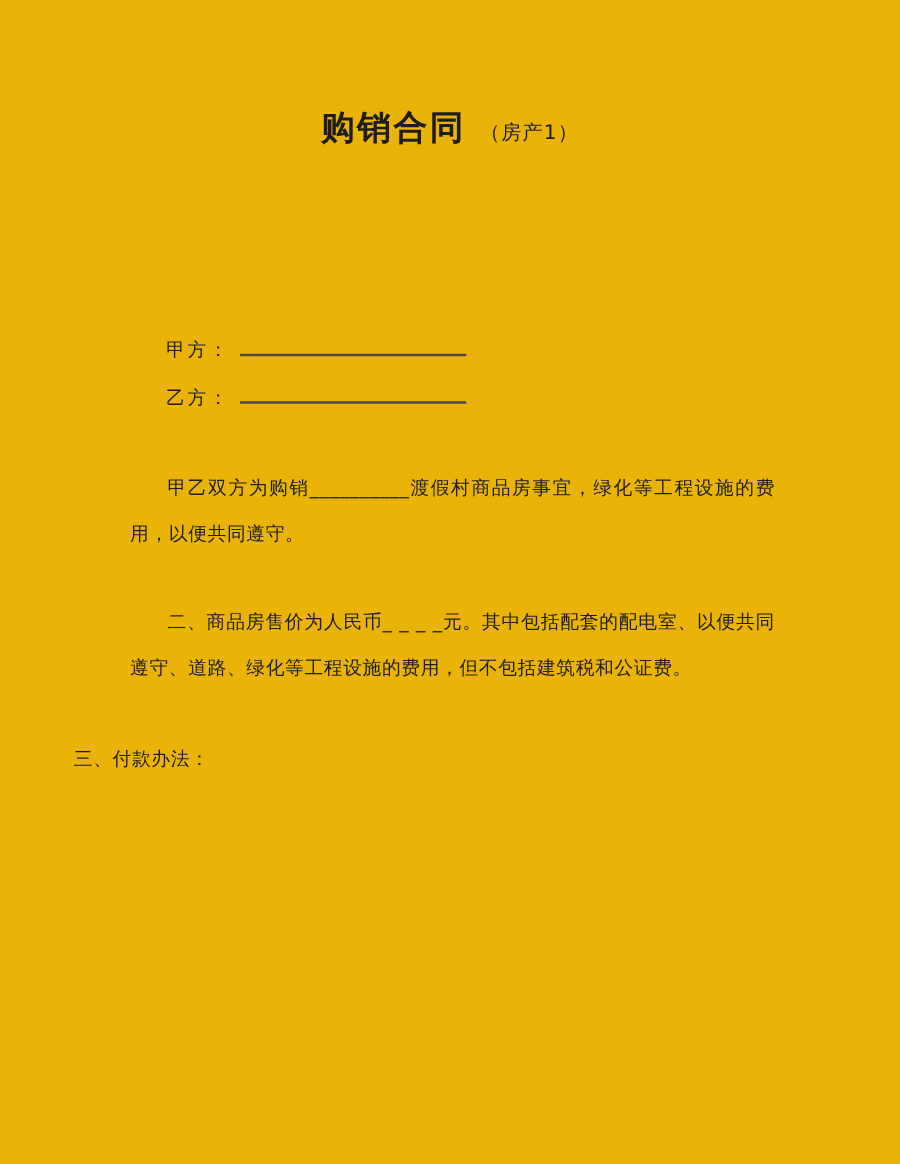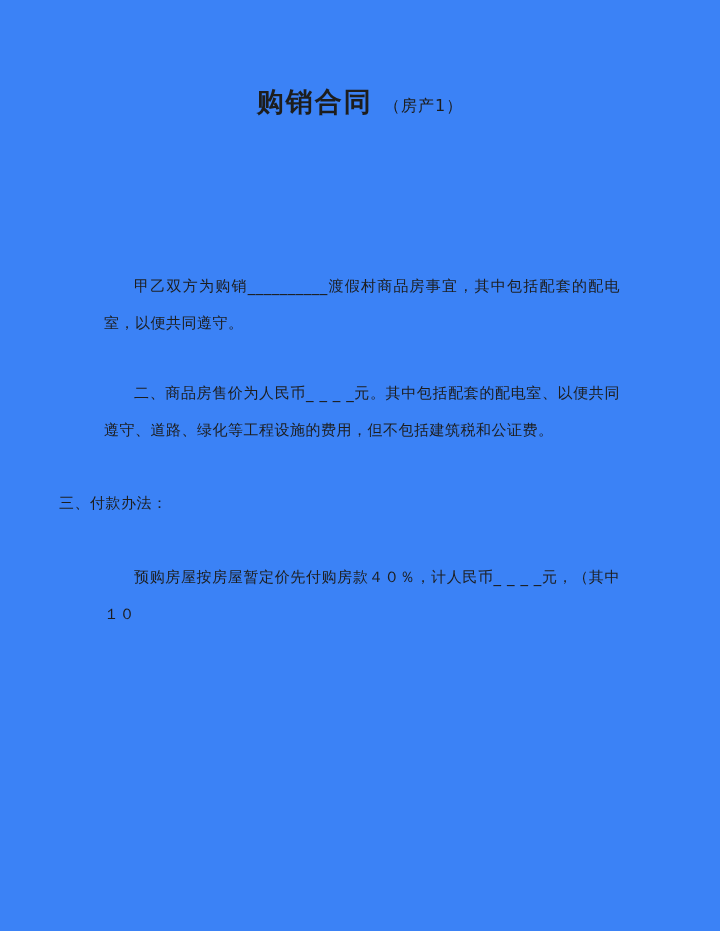--- a/index.html
+++ b/index.html
@@ -5,21 +5,21 @@
   html, body {
     margin: 0;
     padding: 0;
     background: #ffffff;
   }
   .page {
     position: relative;
     width: 720px;
     height: 931px;
     margin: 0 auto;
-    background: #3b82f6;
+    background: #eab308;
     color: #1d1d1d;
     font-family: "DejaVu Sans", "Liberation Sans", sans-serif;
     overflow: hidden;
   }
   .doc-title {
     margin: 0;
     padding-top: 84px;
     text-align: center;
     line-height: 32px;
     white-space: nowrap;
@@ -72,26 +72,31 @@
 <body>
 
 <div class="page">
 
   <h1 class="doc-title">
     <span class="title-main">购销合同</span>
     <span class="title-sub">（房产1）</span>
   </h1>
 
   <div class="parties">
+    <div class="party-row">
+      <span class="party-label">甲方：</span><span class="blank-line"></span>
+    </div>
+    <div class="party-row">
+      <span class="party-label">乙方：</span><span class="blank-line"></span>
+    </div>
   </div>
 
   <div class="clauses">
-    <p class="preamble">甲乙双方为购销__________渡假村商品房事宜，其中包括配套的配电室，以便共同遵守。</p>
+    <p class="preamble">甲乙双方为购销__________渡假村商品房事宜，绿化等工程设施的费用，以便共同遵守。</p>
 
 
     <p class="clause-two">二、商品房售价为人民币_ _ _ _元。其中包括配套的配电室、以便共同遵守、道路、绿化等工程设施的费用，但不包括建筑税和公证费。</p>
 
     <p class="clause-three">三、付款办法：</p>
 
-    <p class="payment-line">预购房屋按房屋暂定价先付购房款４０％，计人民币_ _ _ _元，（其中１０</p>
   </div>
 
 </div>
 
 </body></html>

